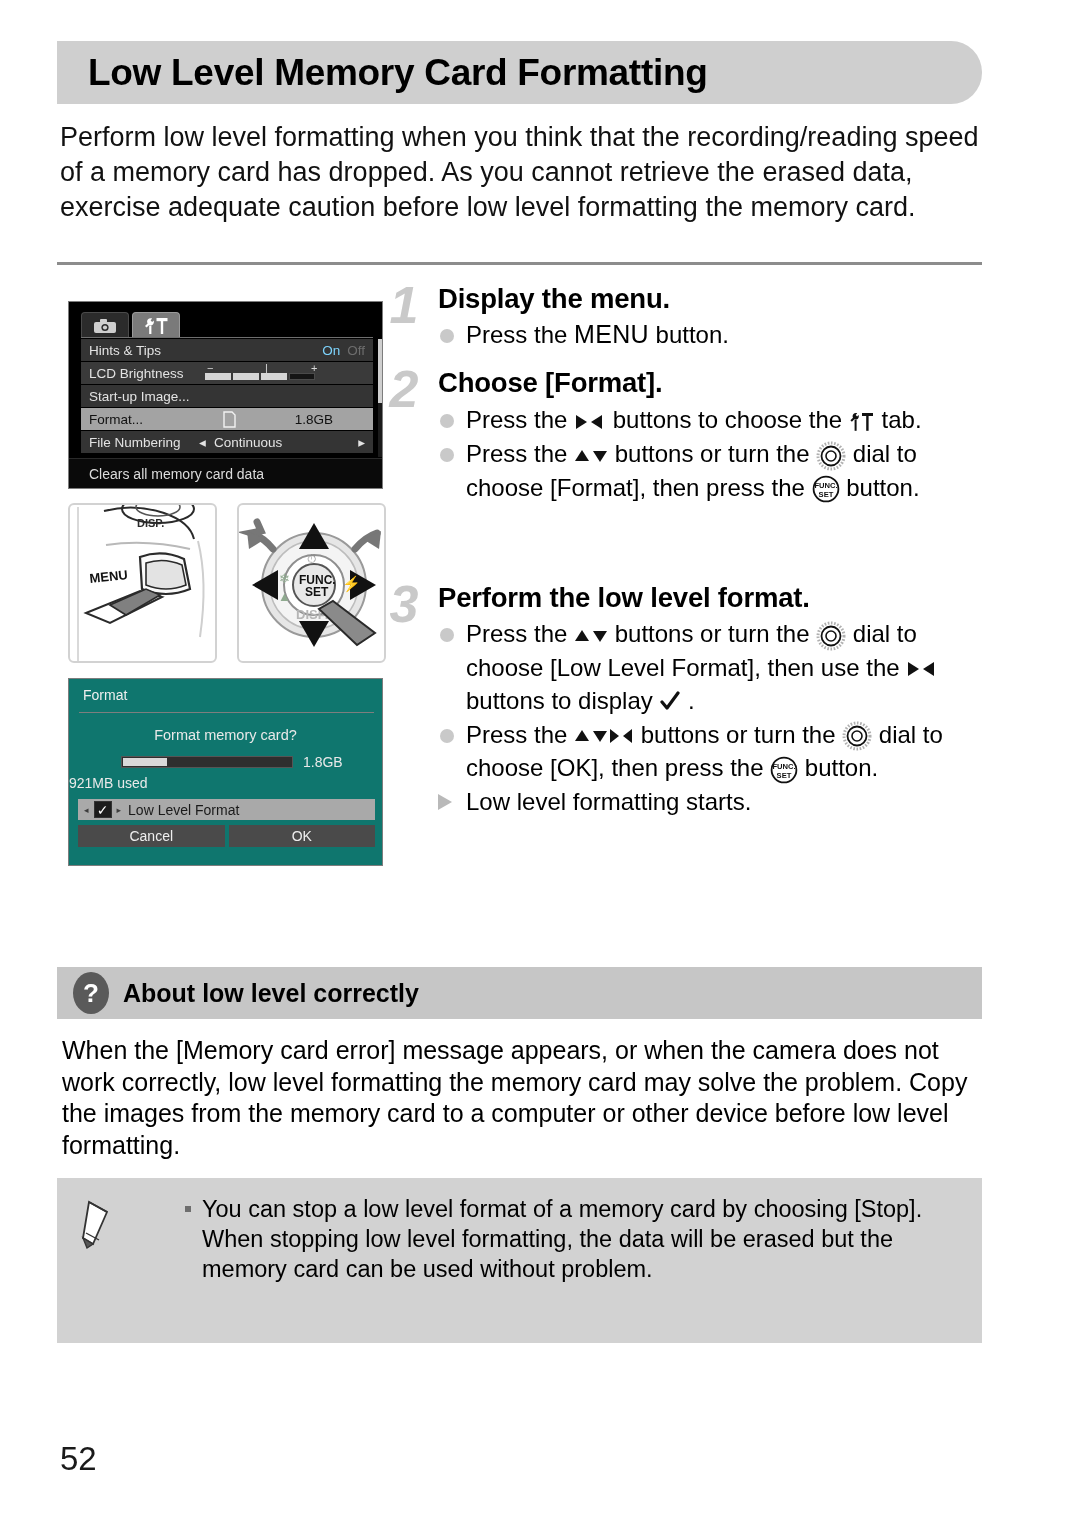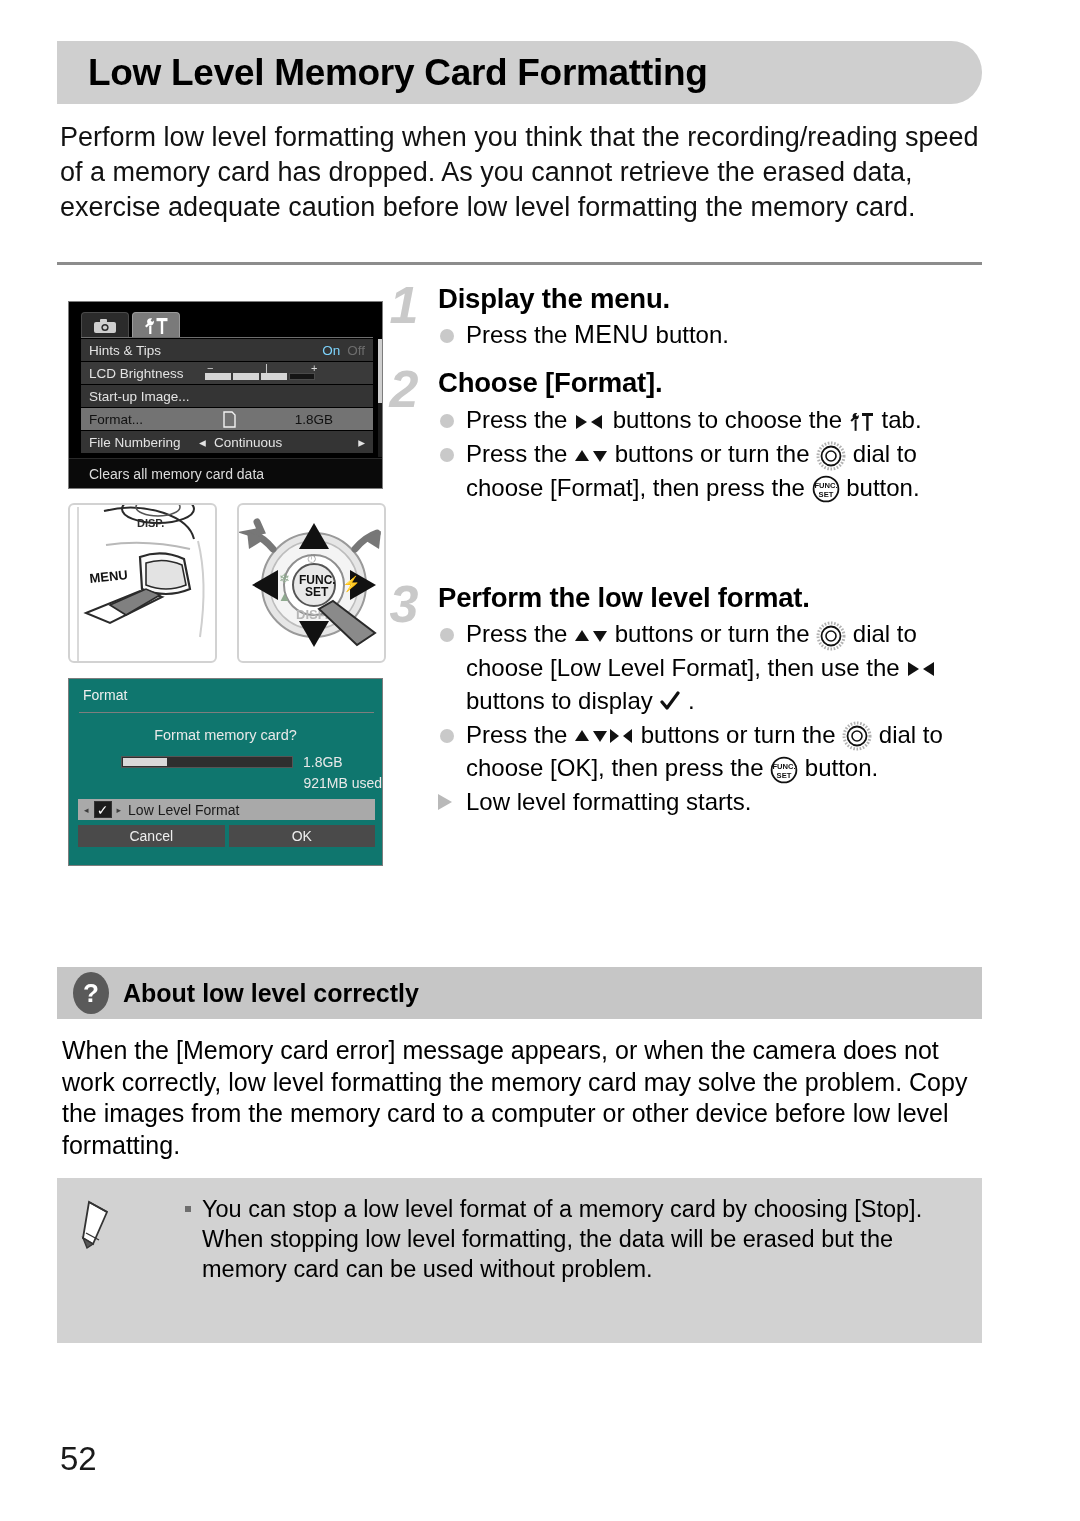--- a/index.html
+++ b/index.html
@@ -57,21 +57,21 @@
   .tabline{ position:absolute; left:12px; top:35px; width:292px; height:1px; background:#6e6e6e; }
 
   .rows{ position:absolute; left:12px; top:37px; width:292px; }
   .menurow{
     height:23px; display:flex; align-items:center;
     padding:0 8px; position:relative;
     border-bottom:1px solid #000;
     background:#3a3a3a; color:#e3e3e3;
   }
   .menurow:nth-child(odd){ background:#343434; }
-  .menurow.sel{ background:#737373; color:#111; }
+  .menurow.sel{ background:#a3a3a3; color:#111; }
   .menurow .lbl{ flex:0 0 auto; font-size:13.5px; }
   .menurow .val{ position:absolute; right:8px; font-size:13.5px; }
   .menurow .mid{ position:absolute; left:120px; font-size:13.5px; }
   .on{ color:#7dd3fc; } .off{ color:#6d6d6d; margin-left:7px; }
   .scrollbar{ position:absolute; right:0; top:37px; width:4px; height:64px; background:#cfcfcf; }
   .scrolltrack{ position:absolute; right:0; top:37px; width:4px; height:118px; background:#1b1b1b; }
 
   
   .bright{ position:absolute; left:122px; top:4px; width:130px; height:16px; }
   .bright .seg{ position:absolute; top:7px; height:7px; background:#d6d6d6; }
@@ -99,21 +99,21 @@
     border:1px solid #7d7d7d; position:relative; overflow:hidden;
     color:#e6e6e6;
   }
   .fmt-title{ position:absolute; left:14px; top:8px; font-size:14px; color:#efefef; }
   .fmt-titleline{ position:absolute; left:10px; top:33px; width:295px; height:1px; background:#7e7e7e; }
   .fmt-q{ position:absolute; top:48px; width:100%; text-align:center; font-size:14.5px; color:#e9e9e9; }
   .fmt-barwrap{ position:absolute; left:52px; top:77px; width:200px; height:12px; }
   .fmt-bar-bg{ position:absolute; left:0; top:0; width:172px; height:12px; background:#2e2e2e; border:1px solid #555; }
   .fmt-bar-fill{ position:absolute; left:2px; top:2px; width:44px; height:8px; background:#d9d9d9; }
   .fmt-cap{ position:absolute; left:182px; top:-2px; font-size:14px; color:#e9e9e9; white-space:nowrap; }
-  .fmt-used{ position:absolute; top:96px; width:100%; text-align:right; font-size:14px; color:#e9e9e9; }
+  .fmt-used{ position:absolute; top:96px; width:100%; text-align:left; font-size:14px; color:#e9e9e9; }
   .fmt-llf{
     position:absolute; left:9px; top:120px; width:297px; height:21px;
     background:#a9a9a9; color:#1a1a1a; display:flex; align-items:center;
     padding-left:6px; font-size:14px;
   }
   .chk{
     width:18px; height:17px; background:#1c1c1c; color:#fff;
     display:flex; align-items:center; justify-content:center;
     font-size:14px; margin:0 5px; border:1px solid #333;
   }

